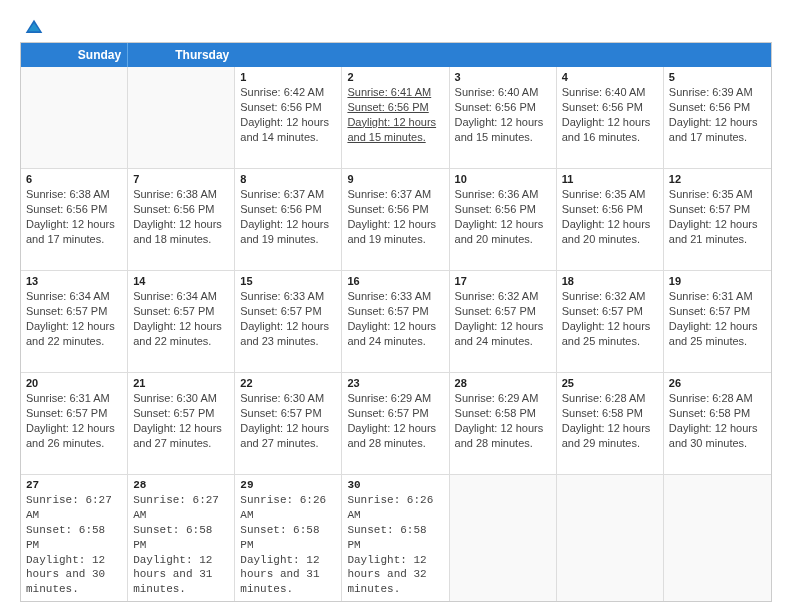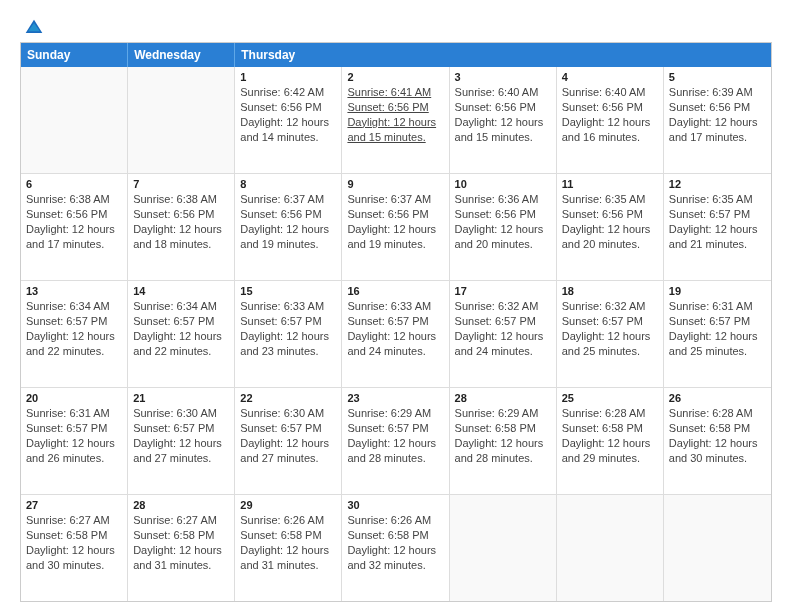--- a/index.html
+++ b/index.html
@@ -69,36 +69,36 @@
     .cal-header {
       display: grid;
       grid-template-columns: repeat(7, 1fr);
       background: #2a7fd4;
     }
     .cal-header-cell {
       color: #fff;
       font-size: 12px;
       font-weight: bold;
       padding: 5px 6px;
-      text-align: left;
+      text-align: right;
       border-right: 1px solid #5fa8e8;
     }
     .cal-header-cell:last-child { border-right: none; }
     .cal-body {
       flex: 1;
       display: flex;
       flex-direction: column;
     }
     .cal-row {
       display: grid;
       grid-template-columns: repeat(7, 1fr);
       flex: 1;
       border-bottom: 1px solid #ddd;
     }
-    .cal-row:last-child { border-bottom: none; }
+    .cal-row:last-child { border-bottom: none; font-family: Liberation Mono, monospace; }
     .cal-cell {
       border-right: 1px solid #ddd;
       padding: 4px 5px;
       font-size: 9.5px;
       color: #333;
       vertical-align: top;
       min-height: 0;
     }
     .cal-cell:last-child { border-right: none; }
     .cal-cell.empty { background: #f9f9f9; }
@@ -133,21 +133,20 @@
     </div>
     <div class="title-block">
       <div class="main-title"></div>
       <div class="subtitle"></div>
     </div>
   </div>
 
   <div class="calendar">
     <div class="cal-header">
     <div class="cal-header-cell">Sunday</div>
-        <div class="cal-header-cell">Wednesday</div>
         <div class="cal-header-cell">Thursday</div>
       </div>
     <div class="cal-body">
     <div class="cal-row">
           <div class="cal-cell empty"></div>
           <div class="cal-cell empty"></div>
           <div class="cal-cell"><span class="day-num">1</span><span class="cell-text" style="white-space: pre-line;">Sunrise: 6:42 AM
 Sunset: 6:56 PM
 Daylight: 12 hours and 14 minutes.</span></div>
           <div class="cal-cell"><span class="day-num">2</span><span class="cell-text" style="white-space: pre-line; text-decoration: underline;">Sunrise: 6:41 AM

